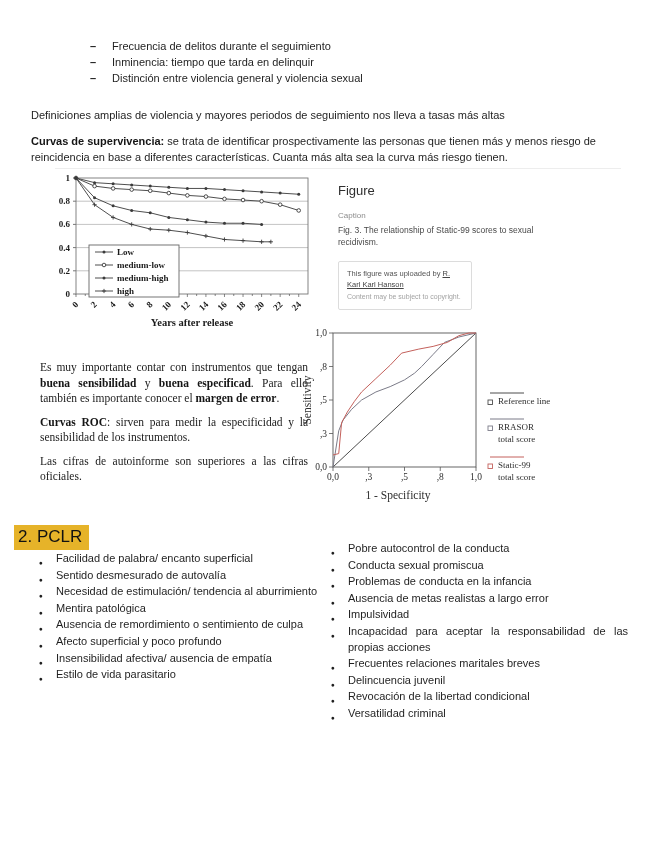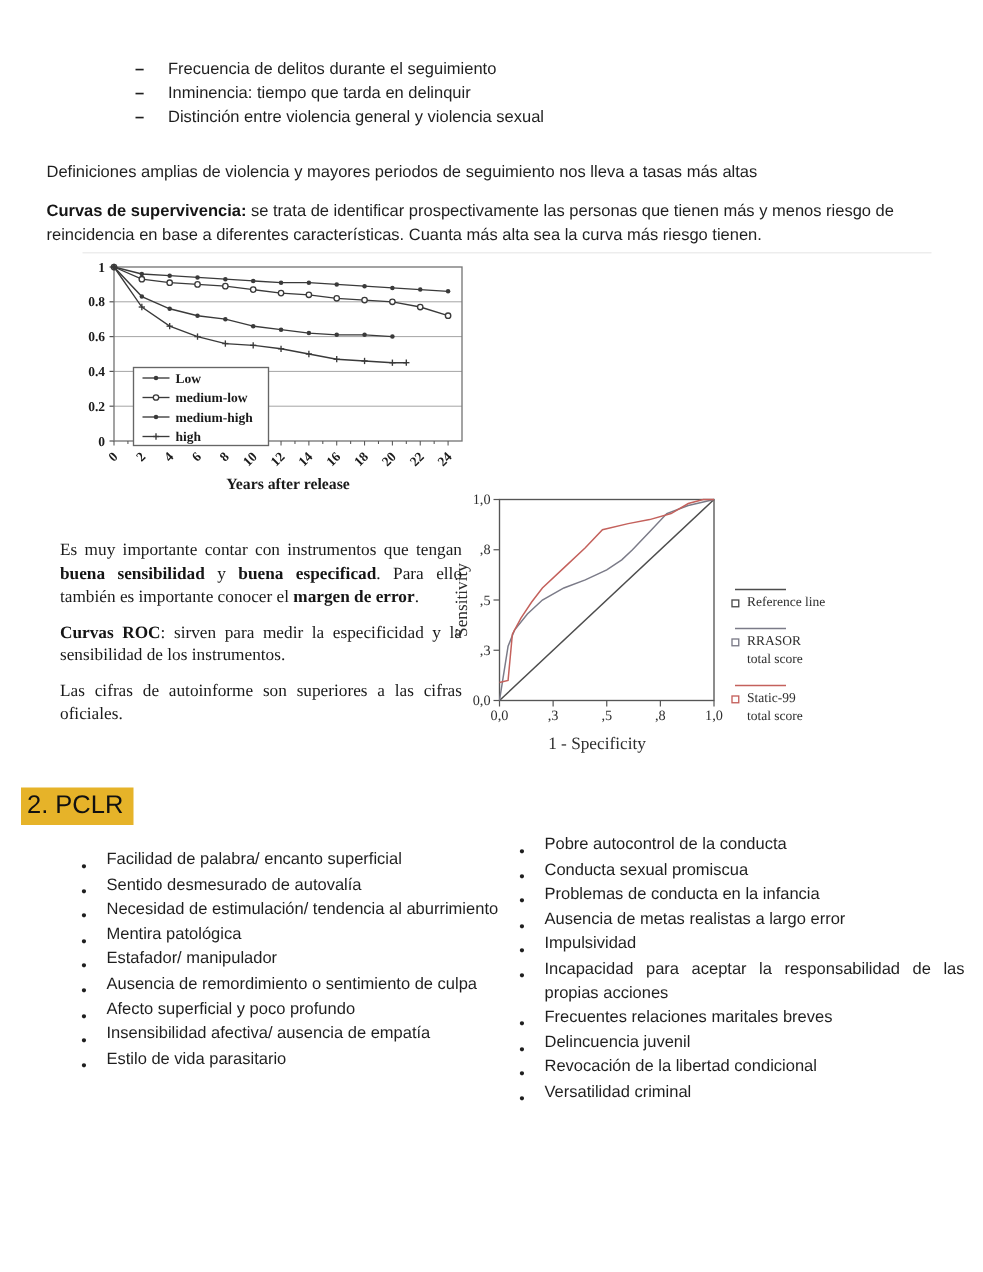--- a/index.html
+++ b/index.html
@@ -41,21 +41,21 @@
 
   
   .notes{position:absolute;left:40px;top:360px;width:268px;
          font-family:"Liberation Serif",serif;font-size:11.5px;line-height:15.5px;
          text-align:justify;color:#1b1b1b;}
   .notes p{margin:0 0 8px 0;}
 
   
   .pclr-heading{position:absolute;left:14px;top:525px;display:inline-block;
                 padding:2px 7px 3px 4px;font-size:17px;font-weight:normal;color:#111;}
-  .pcl-list{position:absolute;margin:15px;padding:0;list-style:none;}
+  .pcl-list{position:absolute;margin:0;padding:0;list-style:none;}
   .pcl-list li{position:relative;padding-left:18px;font-size:11px;line-height:15.6px;
                margin-bottom:1px;text-align:justify;}
   .pcl-list li::before{content:"●";position:absolute;left:1px;top:4px;font-size:6.5px;}
   .col-left{left:38px;top:551px;width:292px;}
   .col-right{left:330px;top:541px;width:298px;}
 </style>
 </head>
 <body>
 
 <div class="page">
@@ -203,20 +203,29 @@
         <text x="77" y="94" class="s-leg">medium-low</text>
         <line x1="55" y1="104" x2="73" y2="104" stroke="#3a3a3a" stroke-width="0.9"></line>
         <circle cx="64" cy="104" r="1.5" fill="#3a3a3a"></circle>
         <text x="77" y="107" class="s-leg">medium-high</text>
         <line x1="55" y1="117" x2="73" y2="117" stroke="#3a3a3a" stroke-width="0.9"></line>
         <line x1="61.9" y1="117" x2="66.1" y2="117" stroke="#3a3a3a" stroke-width="0.9"></line>
         <line x1="64" y1="114.9" x2="64" y2="119.1" stroke="#3a3a3a" stroke-width="0.9"></line>
         <text x="77" y="120" class="s-leg">high</text>
       </svg></div>
 
+  <div id="figure-panel">
+    <div class="fig-title">Figure</div>
+    <div class="fig-caption-label">Caption</div>
+    <div class="fig-caption-text">Fig. 3. The relationship of Static-99 scores to sexual recidivism.</div>
+    <div class="fig-upload-box">
+      <span>This figure was uploaded by </span><a>R. Karl Karl Hanson</a>
+      <div class="fig-copyright">Content may be subject to copyright.</div>
+    </div>
+  </div>
 
   <div class="notes">
     <p><span>Es muy importante contar con instrumentos que tengan </span><b>buena sensibilidad</b><span> y </span><b>buena especificad</b><span>. Para ello también es importante conocer el </span><b>margen de error</b><span>.</span></p>
     <p><b>Curvas ROC</b><span>: sirven para medir la especificidad y la sensibilidad de los instrumentos.</span></p>
     <p><span>Las cifras de autoinforme son superiores a las cifras oficiales.</span></p>
   </div>
 
   <div id="roc-chart"><svg width="352" height="200" viewBox="0 0 352 200">
         <rect x="35" y="7" width="143" height="134" fill="none" stroke="#555" stroke-width="0.9"></rect>
         <line x1="31" y1="141" x2="35" y2="141" stroke="#555" stroke-width="0.8"></line>
@@ -257,21 +266,20 @@
         <text x="200" y="154" class="r-leg">total score</text>
       </svg></div>
 
   <div class="pclr-heading" style="background: rgb(230, 179, 41);">2. PCLR</div>
 
   <ul class="pcl-list col-left">
       <li>Facilidad de palabra/ encanto superficial</li>
       <li>Sentido desmesurado de autovalía</li>
       <li>Necesidad de estimulación/ tendencia al aburrimiento</li>
       <li>Mentira patológica</li>
-      <li>Estafador/ manipulador</li>
       <li>Ausencia de remordimiento o sentimiento de culpa</li>
       <li>Afecto superficial y poco profundo</li>
       <li>Insensibilidad afectiva/ ausencia de empatía</li>
       <li>Estilo de vida parasitario</li>
     </ul>
 
   <ul class="pcl-list col-right">
       <li>Pobre autocontrol de la conducta</li>
       <li>Conducta sexual promiscua</li>
       <li>Problemas de conducta en la infancia</li>

